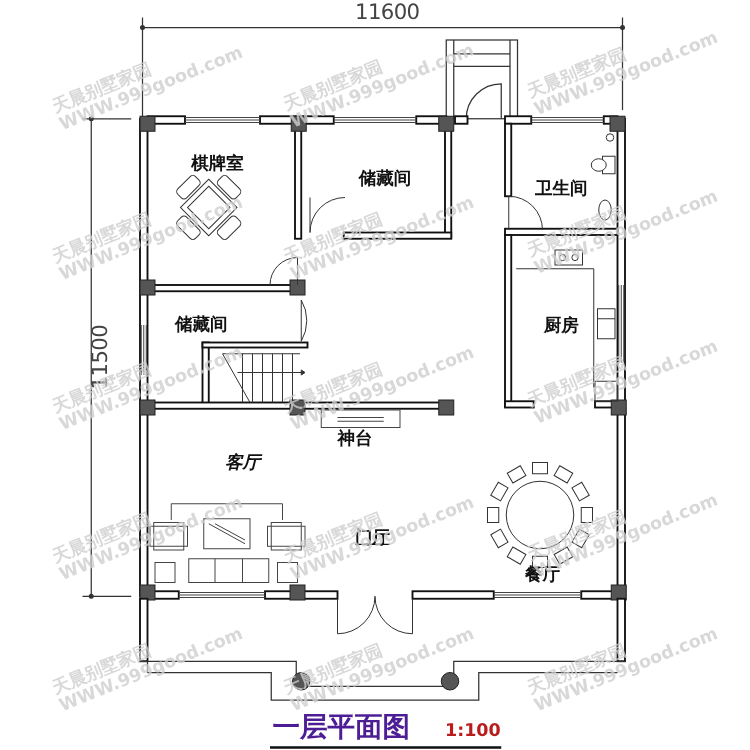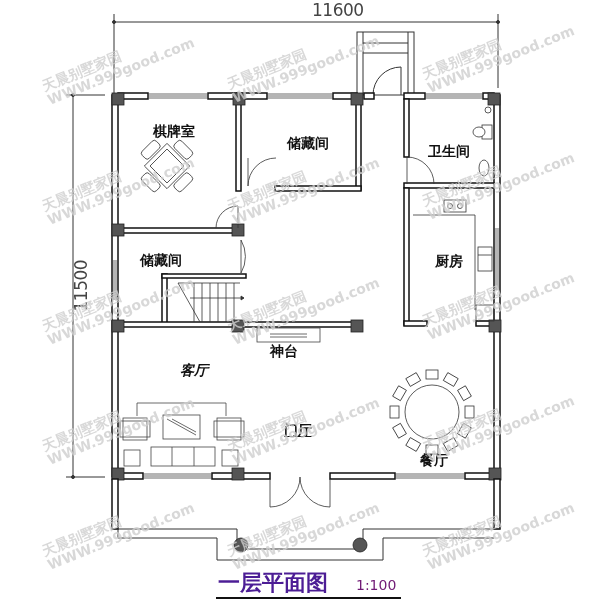--- a/index.html
+++ b/index.html
@@ -2,21 +2,21 @@
 <html><head>
 <meta charset="utf-8">
 <style>
   html, body { margin: 0; padding: 0; background: #ffffff; }
   body { width: 600px; height: 600px; position: relative; overflow: hidden; font-family: "DejaVu Sans", sans-serif; }
   svg { position: absolute; left: 0; top: 0; }
   .lbl { position: absolute; font-family: "DejaVu Sans", sans-serif; font-weight: bold; color: #111; font-size: 14px; white-space: nowrap; line-height: 1; }
   .dim { position: absolute; font-family: "DejaVu Sans", sans-serif; color: #444; font-size: 17px; font-weight: normal; line-height: 1; letter-spacing: -0.5px; }
   .dim-v { transform: rotate(-90deg); transform-origin: center center; }
   .title { position: absolute; left: 218px; top: 572px; font-family: "DejaVu Sans", sans-serif; font-weight: bold; font-size: 22px; color: #4c1d95; line-height: 1; white-space: nowrap; }
-  .scale { position: absolute; left: 356px; top: 578px; font-family: "DejaVu Sans", sans-serif; font-weight: normal; font-size: 14px; color: #701a75; line-height: 1; }
+  .scale { position: absolute; left: 356px; top: 578px; font-family: "DejaVu Sans", sans-serif; font-weight: bold; font-size: 14px; color: #b91c1c; line-height: 1; }
   .wm { position: absolute; color: #cfcfcf; font-family: "DejaVu Sans", sans-serif; font-size: 14px; font-weight: bold; transform: rotate(-22deg); transform-origin: left top; white-space: nowrap; line-height: 1.05; opacity: 0.8; pointer-events: none; }
 </style>
 </head>
 <body>
 
 <svg width="600" height="600" viewBox="0 0 600 600">
 
   <g stroke="#333" stroke-width="1" fill="none">
     <line x1="114" y1="22" x2="498" y2="22"></line>
     <line x1="114" y1="14" x2="114" y2="95"></line>
@@ -229,21 +229,21 @@
     <rect x="444" y="200" width="22" height="12" fill="#fff"></rect>
     <circle cx="450" cy="206" r="2.5"></circle>
     <circle cx="460" cy="206" r="2.5"></circle>
     <polyline points="413,215 475,215 475,310"></polyline>
     <rect x="478" y="247" width="14" height="24" fill="#fff"></rect>
     <line x1="478" y1="255" x2="492" y2="255"></line>
     <rect x="476" y="305" width="18" height="16"></rect>
   </g>
 </svg>
 
-<div class="dim" style="left:284px; top:2px;margin-left:28px;">11600</div>
+<div class="dim" style="left:284px; top:2px;">11600</div>
 <div class="dim dim-v" style="left:57px; top:279px; width:48px; text-align:center;">11500</div>
 
 <div class="lbl" style="left:153px; top:124px;text-align:right;">棋牌室</div>
 <div class="lbl" style="left:287px; top:136px;">储藏间</div>
 <div class="lbl" style="left:428px; top:144px;">卫生间</div>
 <div class="lbl" style="left:140px; top:253px;">储藏间</div>
 <div class="lbl" style="left:435px; top:255px;font-family:Liberation Mono, monospace;">厨房</div>
 <div class="lbl" style="left:270px; top:344px;">神台</div>
 <div class="lbl" style="left:180px; top:363px;font-style:italic;">客厅</div>
 <div class="lbl" style="left:420px; top:405px;margin-top:48px;">餐厅</div>

